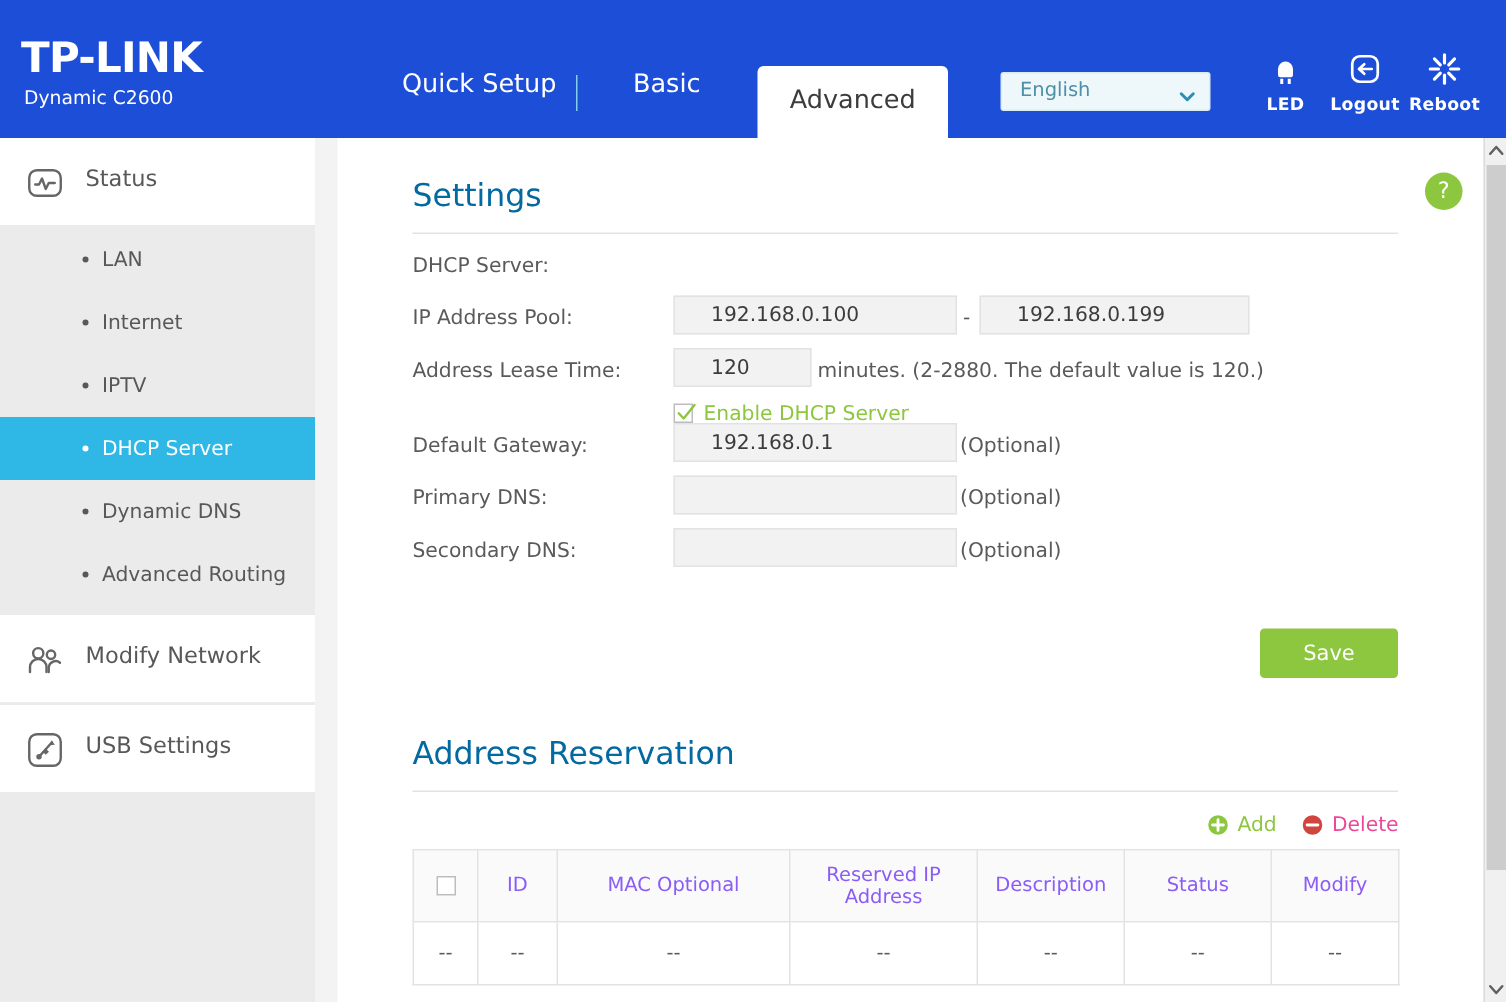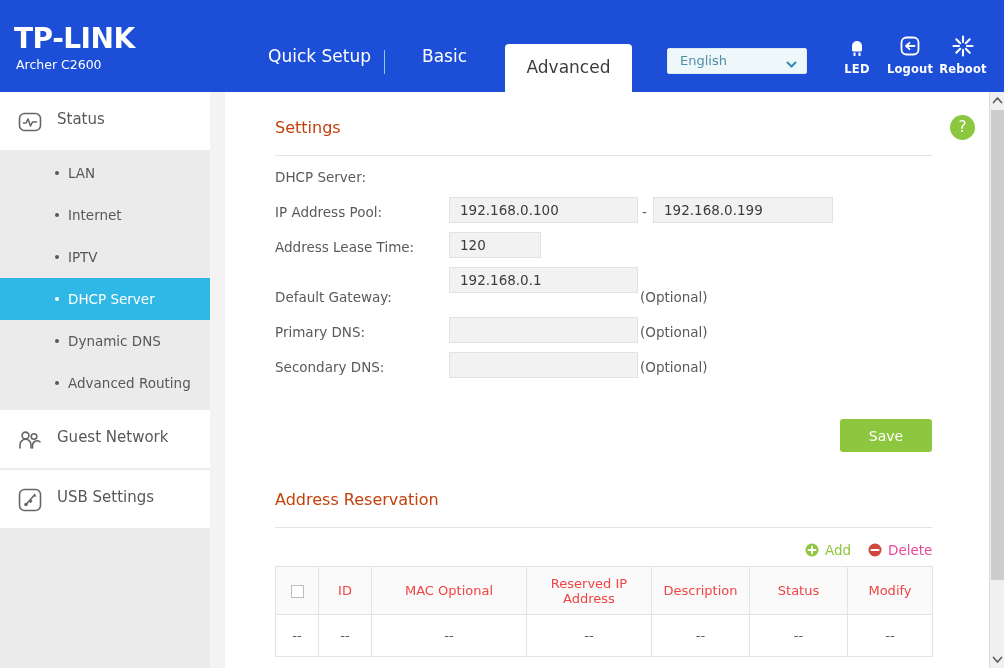--- a/index.html
+++ b/index.html
@@ -146,39 +146,39 @@
   #help-btn {
     position: absolute; left: 725px; top: 23px;
     width: 25px; height: 25px; border-radius: 50%;
     background: #8dc63f;
     color: #ffffff; font-size: 15px; text-align: center;
     line-height: 25px; cursor: pointer;
   }
 
   .sec-title {
     position: absolute; left: 50px;
-    font-size: 16px; color: #c2410c;
+    font-size: 21px; color: #0369a1;
   }
   .sec-rule {
     position: absolute; left: 50px;
     width: 657px; height: 1px; background: #e3e3e3;
   }
 
   .frow-label {
     position: absolute; left: 50px;
     font-size: 13.5px; color: #5a5a5a;
     white-space: nowrap;
   }
   .tinput {
     position: absolute;
     height: 26px;
     background: #f2f2f2;
     border: 1px solid #e2e2e2;
     font-size: 13.5px; color: #3c3c3c;
-    padding: 0 10px; line-height: 24px;
+    padding: 0 24px; line-height: 24px;
     font-family: "DejaVu Sans", "Liberation Sans", sans-serif;
     cursor: text;
   }
   .hint {
     position: absolute;
     font-size: 13.5px; color: #5a5a5a;
     white-space: nowrap;
   }
   .dash-sep {
     position: absolute;
@@ -231,21 +231,21 @@
   
   #res-table {
     position: absolute; left: 50px; top: 474px;
     width: 657px;
     border-collapse: collapse;
     table-layout: fixed;
   }
   #res-table th {
     background: #fafafa;
     border: 1px solid #e3e3e3;
-    font-size: 13px; font-weight: normal; color: #ef4444;
+    font-size: 13px; font-weight: normal; color: #8b5cf6;
     height: 48px; text-align: center; vertical-align: middle;
     padding: 0 4px;
   }
   #res-table td {
     border: 1px solid #e3e3e3;
     font-size: 13px; color: #5a5a5a;
     height: 42px; text-align: center; vertical-align: middle;
     background: #ffffff;
   }
   #res-table .hdr-chk {
@@ -274,21 +274,21 @@
     background: #cdcdcd; cursor: pointer;
   }
 </style>
 </head>
 <body>
 
 <div id="header">
 
   <div id="brand">
     <div class="logo">TP-LINK</div>
-    <div class="model">Archer C2600</div>
+    <div class="model">Dynamic C2600</div>
   </div>
 
   <div id="nav">
     <div class="navitem" id="nav-quick">Quick Setup</div>
     <div id="nav-divider"></div>
     <div class="navitem" id="nav-basic">Basic</div>
     <div id="nav-advanced-tab">
       <span>Advanced</span>
     </div>
   </div>
@@ -389,21 +389,21 @@
 
     <div class="side-top">
       <span class="sicon">
         <svg width="26" height="26" viewBox="0 0 26 26">
           <circle cx="8.5" cy="8.5" r="3.4" fill="none" stroke="#666" stroke-width="1.6"></circle>
           <circle cx="17" cy="9.5" r="2.8" fill="none" stroke="#666" stroke-width="1.6"></circle>
           <path d="M3 21 v-3.2 a5.5 5.5 0 0 1 11 0 V21" fill="none" stroke="#666" stroke-width="1.6" stroke-linecap="round"></path>
           <path d="M15.5 21 v-2.6 a4.6 4.6 0 0 1 7.5 -3.6" fill="none" stroke="#666" stroke-width="1.6" stroke-linecap="round"></path>
         </svg>
       </span>
-      <span class="slabel">Guest Network</span>
+      <span class="slabel">Modify Network</span>
     </div>
 
     <div class="side-top">
       <span class="sicon">
         <svg width="26" height="26" viewBox="0 0 26 26">
           <rect x="2.5" y="2.5" width="21" height="21" rx="5" ry="5" fill="none" stroke="#666" stroke-width="1.6"></rect>
           <circle cx="9" cy="17.5" r="1.8" fill="#666"></circle>
           <line x1="9" y1="17.5" x2="17.5" y2="8" stroke="#666" stroke-width="1.6" stroke-linecap="round"></line>
           <polygon points="17.5,6.5 19.5,9.5 16,9.8" fill="#666"></polygon>
           <rect x="12" y="12.6" width="3" height="3" fill="#666" transform="rotate(45 13.5 14.1)"></rect>
@@ -431,23 +431,24 @@
       <span class="ctext">Enable DHCP Server</span>
     </div>
 
     <div class="frow-label" style="top:112px;">IP Address Pool:</div>
     <input class="tinput" style="left: 224px; top: 105px; width: 189px;" value="192.168.0.100">
     <span class="dash-sep" style="left:417px; top:112px;">-</span>
     <input class="tinput" style="left: 428px; top: 105px; width: 180px;" value="192.168.0.199">
 
     <div class="frow-label" style="top:147px;">Address Lease Time:</div>
     <input class="tinput" style="left: 224px; top: 140px; width: 92px;" value="120">
+    <span class="hint" style="left:320px; top:147px;">minutes. (2-2880. The default value is 120.)</span>
 
     <div class="frow-label" style="top:197px;">Default Gateway:</div>
-    <input class="tinput" style="left: 224px; top: 175px; width: 189px;" value="192.168.0.1">
+    <input class="tinput" style="left: 224px; top: 190px; width: 189px;" value="192.168.0.1">
     <span class="hint" style="left:415px; top:197px;">(Optional)</span>
 
     <div class="frow-label" style="top:232px;">Primary DNS:</div>
     <input class="tinput" style="left: 224px; top: 225px; width: 189px;" value="">
     <span class="hint" style="left:415px; top:232px;">(Optional)</span>
 
     <div class="frow-label" style="top:267px;">Secondary DNS:</div>
     <input class="tinput" style="left: 224px; top: 260px; width: 189px;" value="">
     <span class="hint" style="left:415px; top:267px;">(Optional)</span>
 

